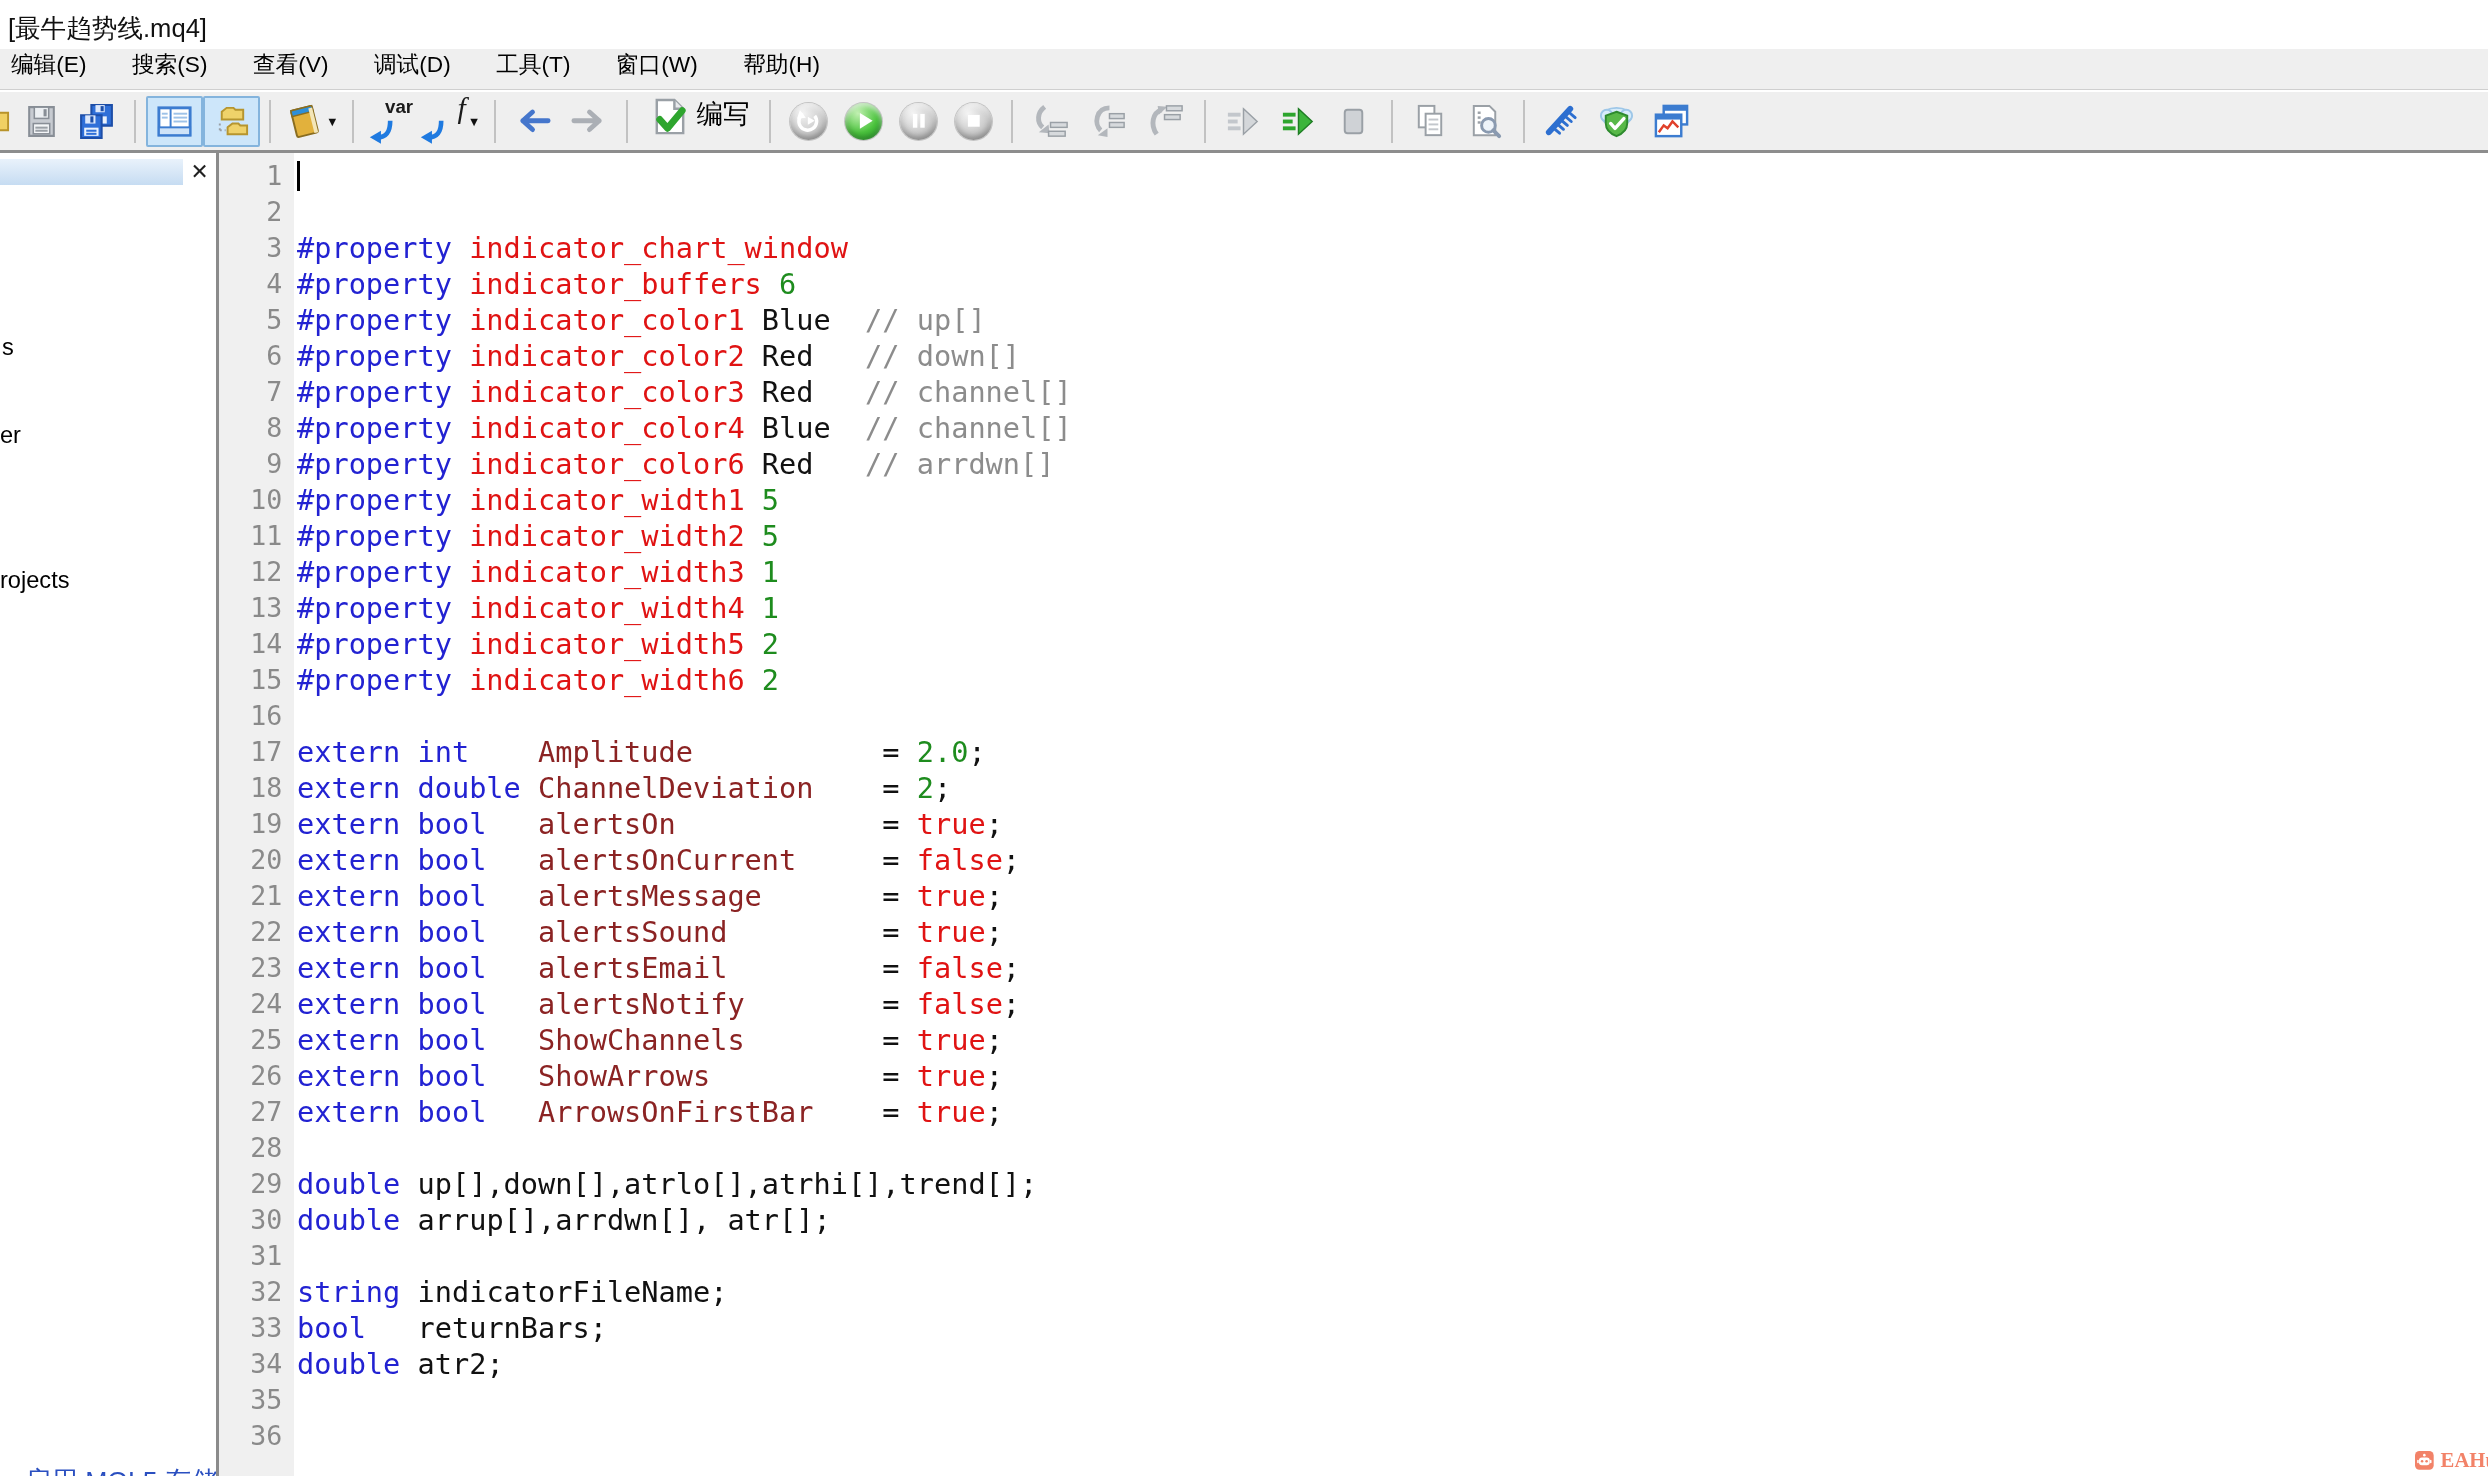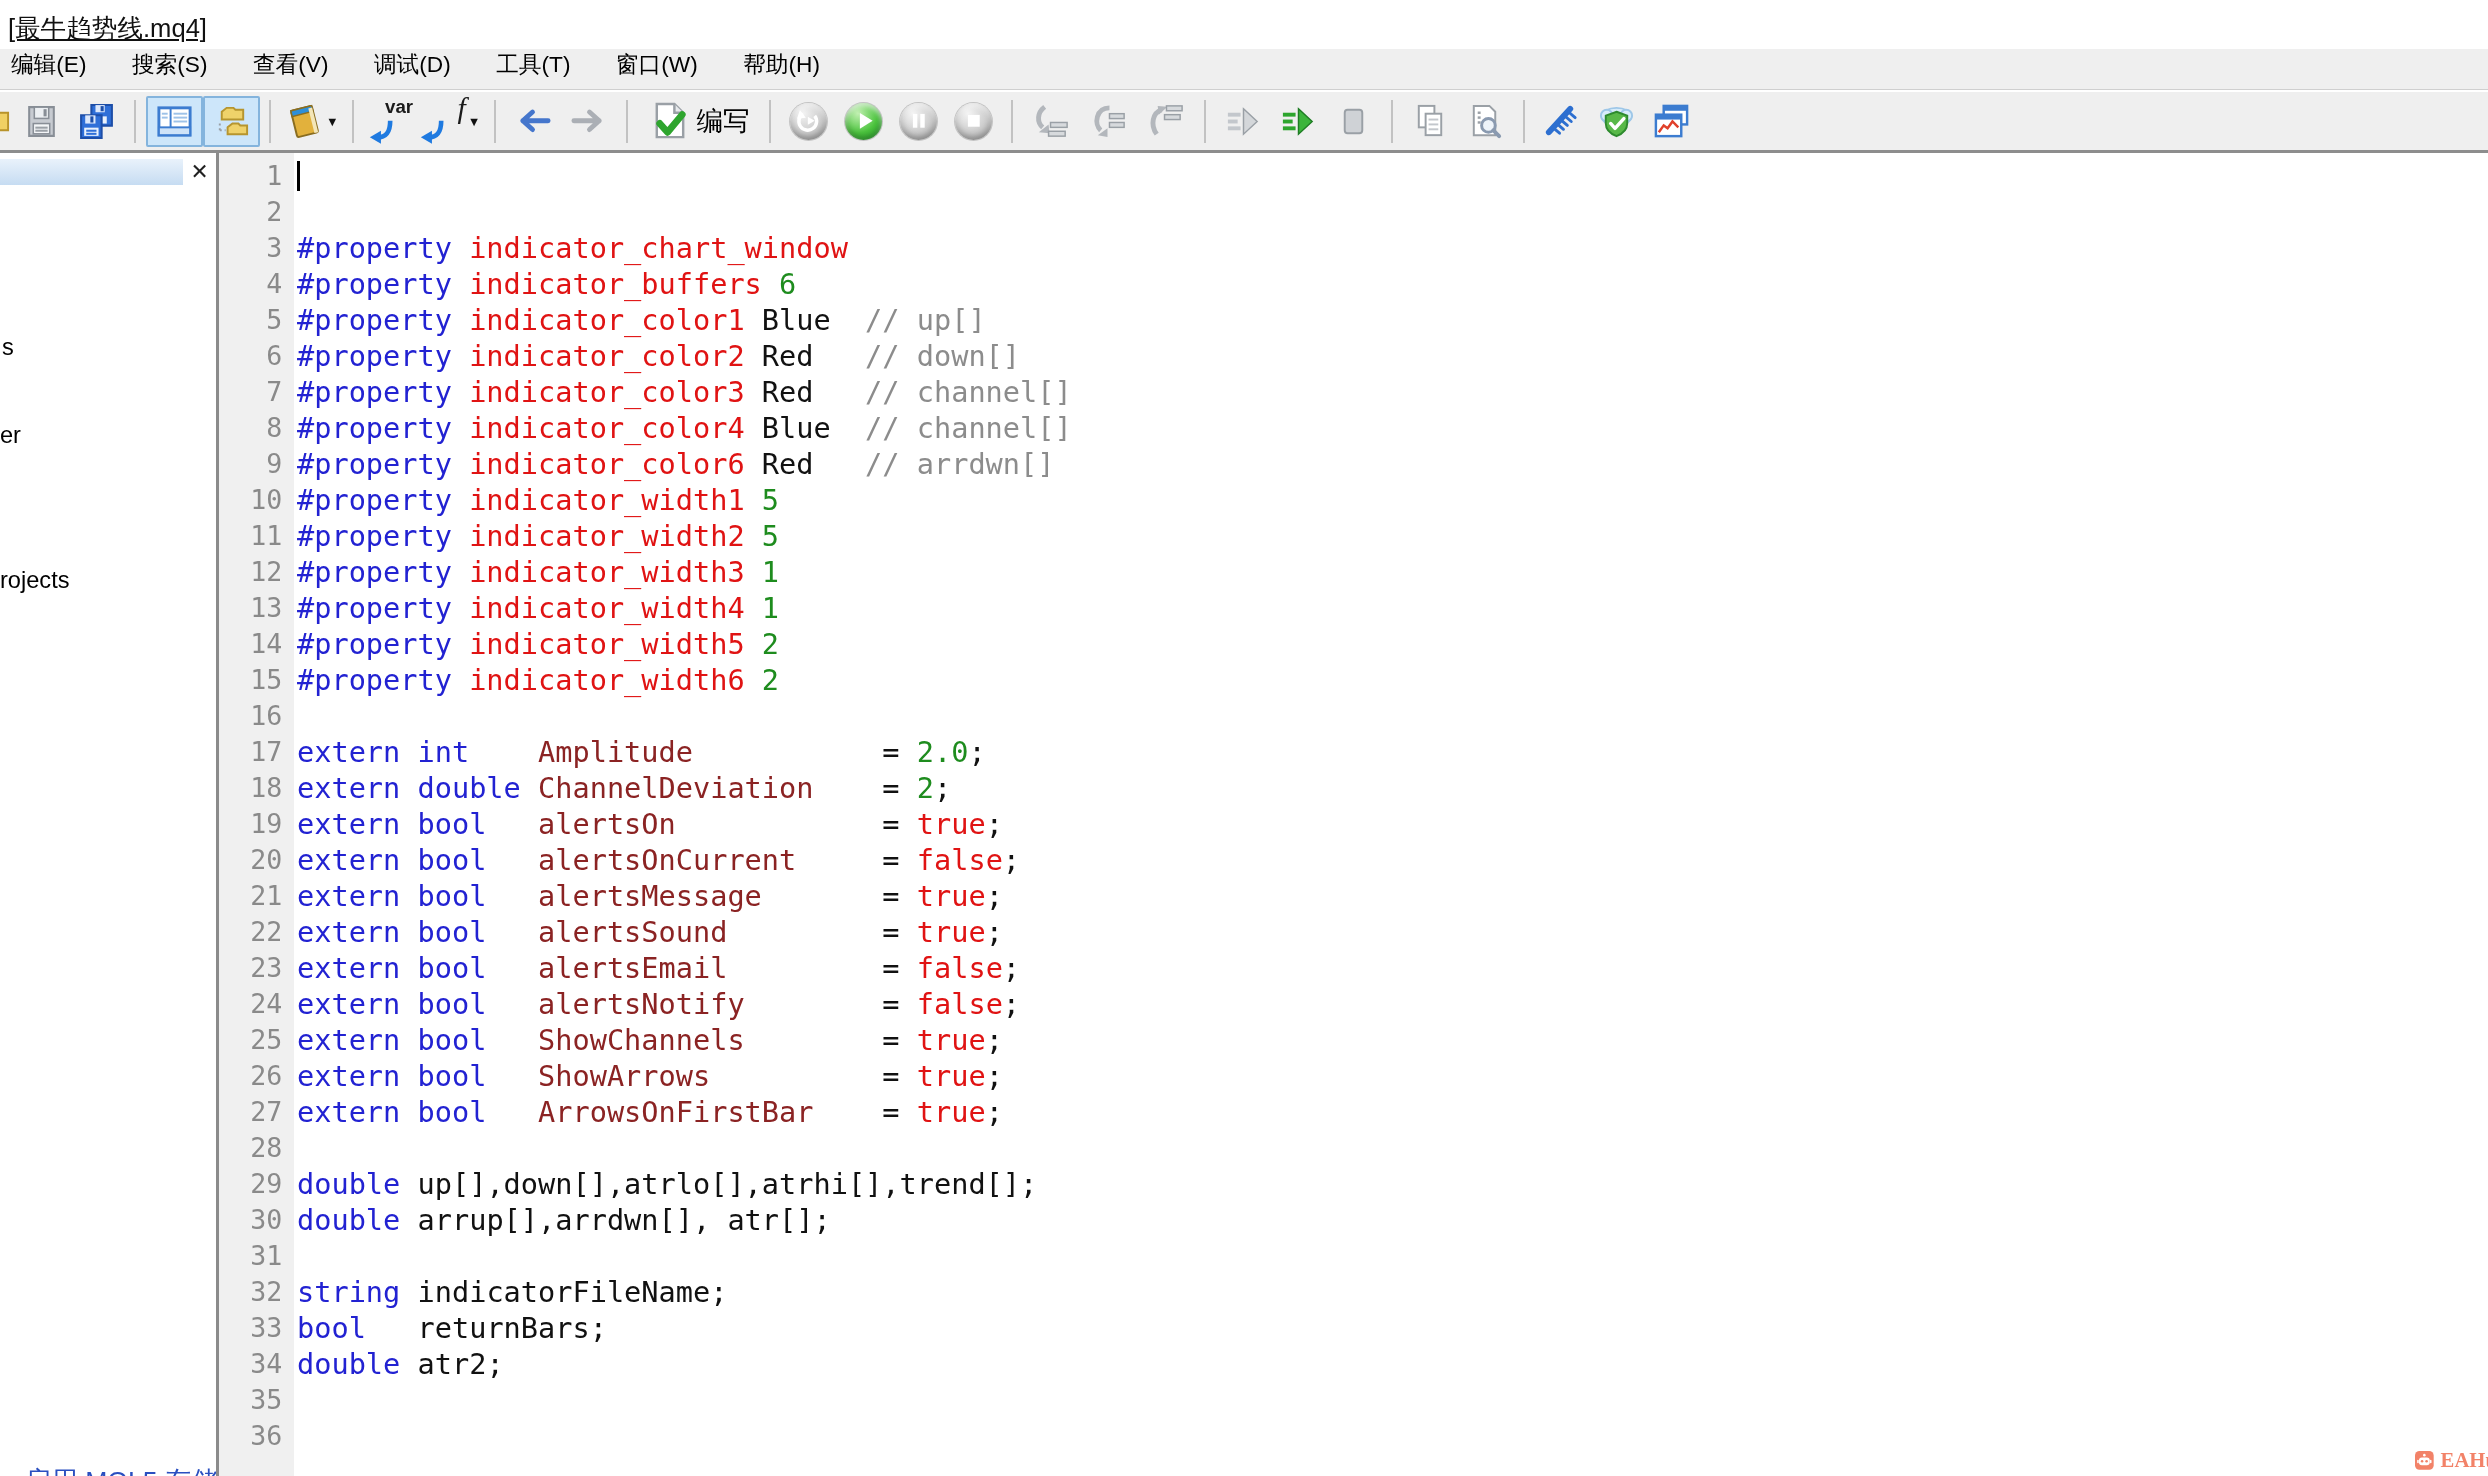--- a/index.html
+++ b/index.html
@@ -2,21 +2,21 @@
 <html><head>
 <meta charset="utf-8">
 <style>
   * { margin:0; padding:0; box-sizing:border-box; }
   html,body { width:2488px; height:1477px; overflow:hidden; background:#fff;
               font-family:"Liberation Sans", sans-serif; }
   .stage { position:relative; width:2488px; height:1477px; }
 
   
   .titlebar { position:absolute; left:0; top:0; width:100%; height:49px; background:#fff; }
-  .titlebar .title { position:absolute; left:7.9px; top:10.8px; font-size:25.6px; color:#111; white-space:nowrap;text-decoration:underline; }
+  .titlebar .title { position:absolute; left:7.9px; top:10.8px; font-size:25.6px; color:#111; white-space:nowrap; }
 
   
   .menubar { position:absolute; left:0; top:49px; width:100%; height:41px; background:#efefef;
              border-bottom:1px solid #cfcfcf; display:flex; align-items:flex-start; overflow:hidden; }
   .menu-item { padding:0 22.7px; font-size:22.7px; color:#000; white-space:nowrap; cursor:default; }
   .menu-item:first-child { margin-left:-11.8px; }
 
   
   .toolbar { position:absolute; left:0; top:92px; width:100%; height:61px; background:#efefef;
              border-bottom:3px solid #8d8d8d; display:flex; align-items:center; }
@@ -26,21 +26,21 @@
   .tb-clip { width:13.8px; overflow:hidden; height:51px; display:flex; align-items:center; }
   .dd { font-size:12.8px; color:#111; margin-left:2px; }
   .sphere { width:37px; height:37px; border-radius:50%; display:flex; align-items:center; justify-content:center;
             box-shadow: inset 0 -3px 5.9px rgba(0,0,0,.28), inset 0 3px 4.9px rgba(255,255,255,.75), 0 0 0 1px rgba(0,0,0,.18); }
   .sphere.gray  { background:radial-gradient(circle at 35% 28%, #f4f4f4, #cccccc 55%, #9d9d9d); }
   .sphere.green { background:radial-gradient(circle at 35% 28%, #c2f0b2, #4cc43e 55%, #1f9a28); }
   .vf-wrap { position:relative; width:43px; height:43px; }
   .vf-wrap .lbl { position:absolute; right:0; top:-3.9px; color:#1b1b1b; }
   .lbl-var { font-size:18.7px; font-weight:bold; letter-spacing:0; }
   .lbl-f { font-family:"Liberation Serif", serif; font-style:italic; font-size:29.6px; top:-7.9px !important; }
-  .compile { display:flex; align-items:center; gap:5.9px; padding:0 9.9px; height:51px; flex:0 0 auto; }
+  .compile { display:flex; align-items:flex-start; gap:5.9px; padding:0 9.9px; height:51px; flex:0 0 auto; }
   .compile-label { font-size:26.6px; color:#000; white-space:nowrap; }
 
   
   .client { position:absolute; left:0; top:153px; width:2488px; height:1324px; background:#fff; }
 
   
   .sidebar { position:absolute; left:0; top:0; width:216px; height:100%; background:#fff; overflow:hidden; }
   .sidebar-header { position:absolute; left:0; top:5.9px; width:216px; height:26.6px; display:flex; }
   .sidebar-caption { width:183px; height:100%; background:linear-gradient(180deg,#e9f2fb,#c6dcf2); }
   .sidebar-close { flex:1; display:flex; align-items:center; justify-content:center;

